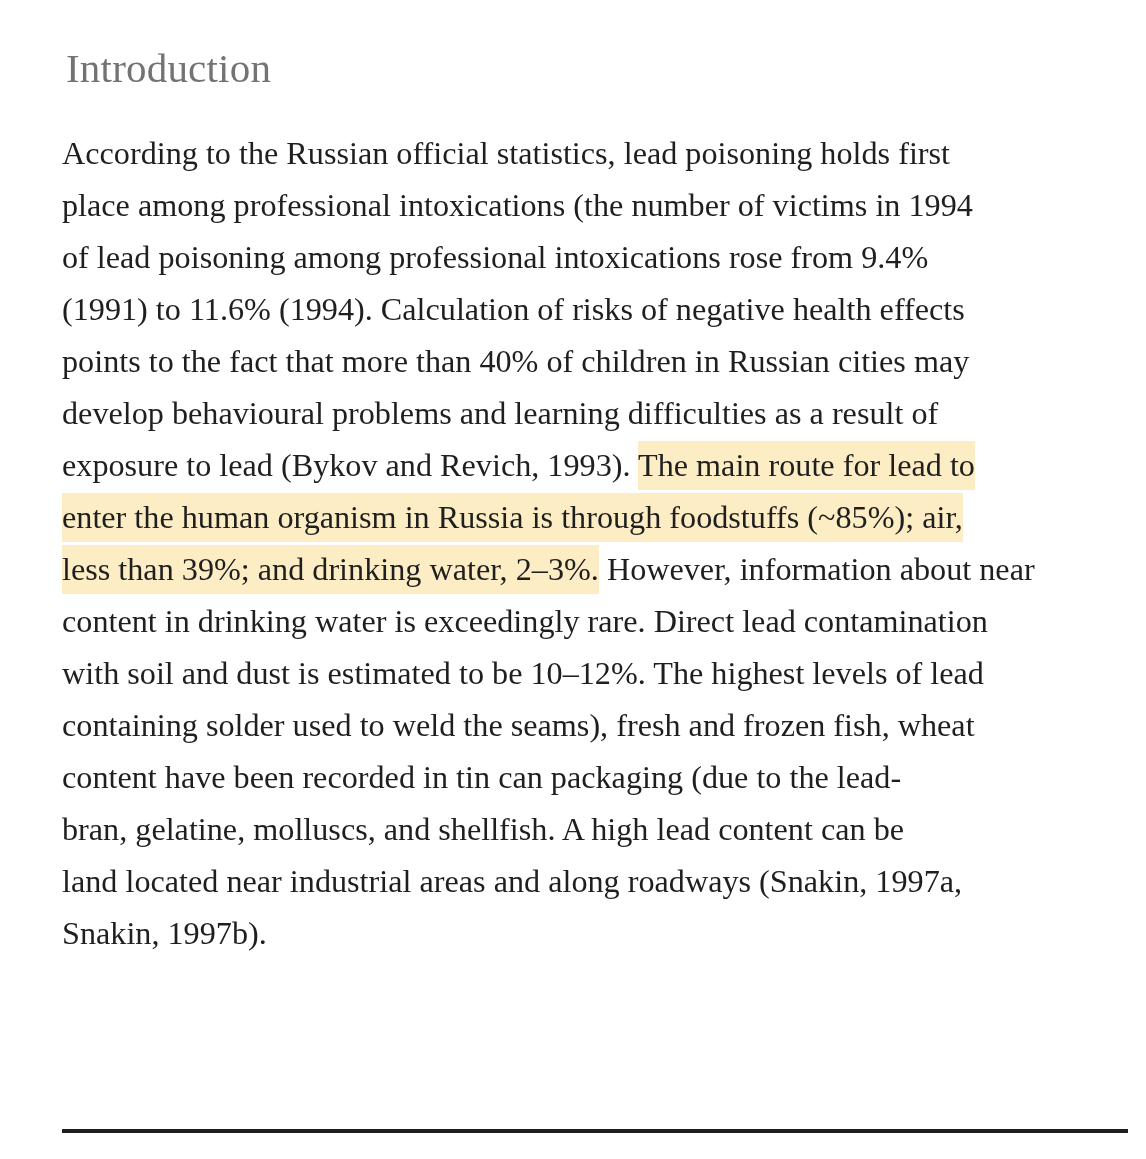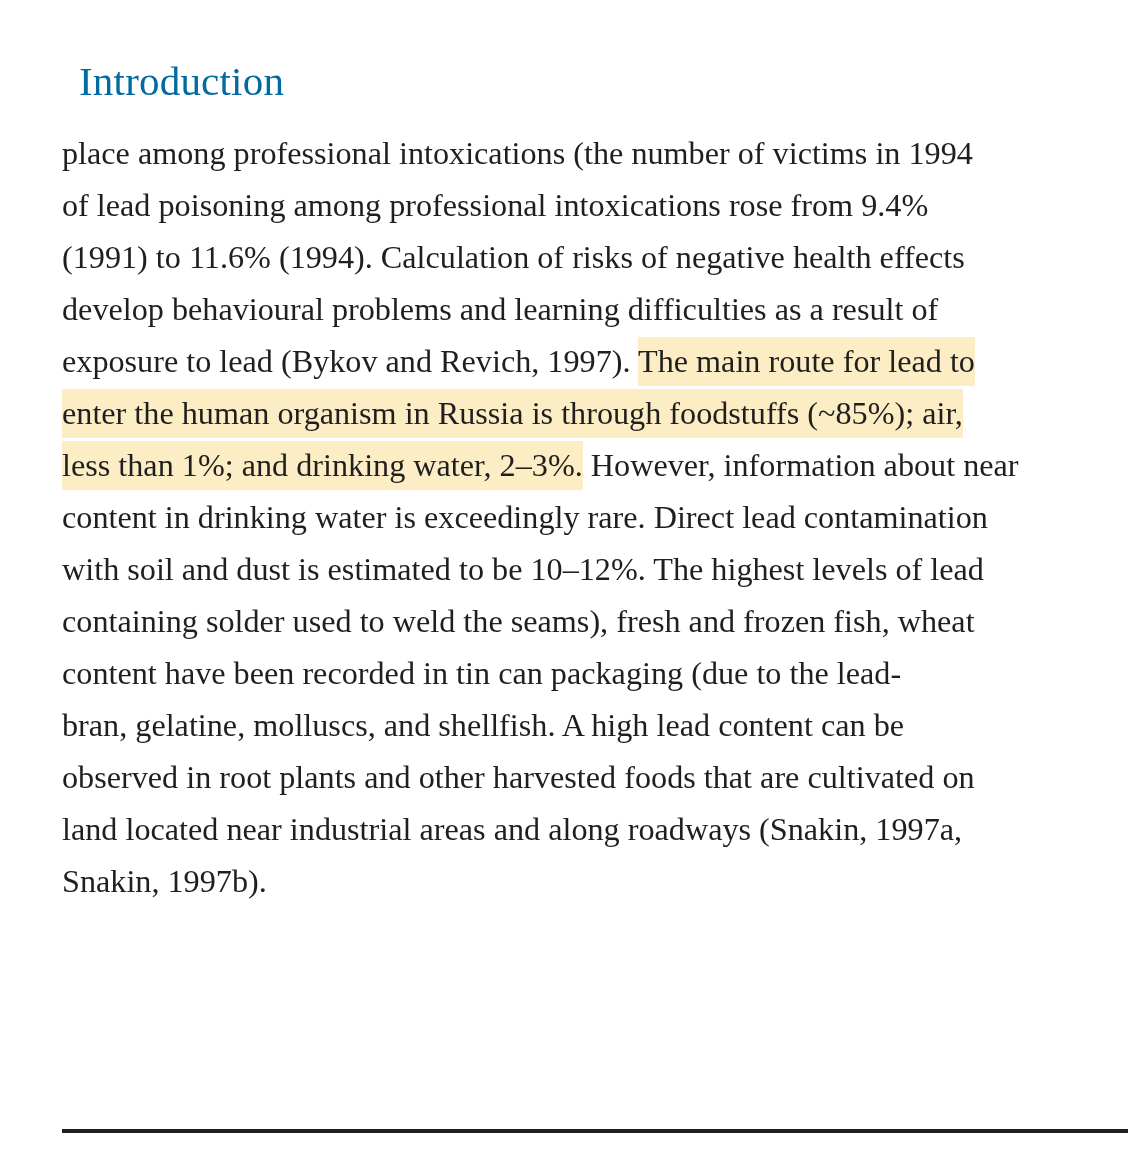--- a/index.html
+++ b/index.html
@@ -15,29 +15,29 @@
       color: #1f1f1f;
       font-family: "DejaVu Serif", "Liberation Serif", serif;
     }
     .article {
       position: absolute;
       left: 62px;
       top: 0;
       width: 1070px;
     }
     .section-title {
-      margin: 17px;
+      margin: 4px;
       position: absolute;
       top: 38px;
       left: 0;
       font-family: "Liberation Serif", "DejaVu Serif", serif;
       font-weight: normal;
       font-size: 41px;
       line-height: 52px;
-      color: #0369a1;
+      color: #737373;
       letter-spacing: 0.2px;
     }
     .paragraph {
       position: absolute;
       top: 127px;
       left: 0;
       width: 1070px;
       margin: 0;
       font-family: "Liberation Serif", "DejaVu Serif", serif;
       font-size: 32.2px;
@@ -63,31 +63,32 @@
       background: #1f1f1f;
     }
   </style>
 </head>
 <body>
 
 <div class="article">
   <h2 class="section-title">Introduction</h2>
 
   <p class="paragraph">
+    <span class="line"><span>According to the Russian official statistics, lead poisoning holds first</span></span>
     <span class="line"><span>place among professional intoxications (the number of victims in 1994</span></span>
     <span class="line"><span>of lead poisoning among professional intoxications rose from 9.4%</span></span>
     <span class="line"><span>(1991) to 11.6% (1994). Calculation of risks of negative health effects</span></span>
+    <span class="line"><span>points to the fact that more than 40% of children in Russian cities may</span></span>
     <span class="line"><span>develop behavioural problems and learning difficulties as a result of</span></span>
-    <span class="line"><span>exposure to lead (Bykov and Revich, 1997). </span><span class="hl">The main route for lead to</span></span>
+    <span class="line"><span>exposure to lead (Bykov and Revich, 1993). </span><span class="hl">The main route for lead to</span></span>
     <span class="line"><span class="hl">enter the human organism in Russia is through foodstuffs (~85%); air,</span></span>
-    <span class="line"><span class="hl">less than 1%; and drinking water, 2–3%.</span><span> However, information about near</span></span>
+    <span class="line"><span class="hl">less than 39%; and drinking water, 2–3%.</span><span> However, information about near</span></span>
     <span class="line"><span>content in drinking water is exceedingly rare. Direct lead contamination</span></span>
     <span class="line"><span>with soil and dust is estimated to be 10–12%. The highest levels of lead</span></span>
     <span class="line"><span>containing solder used to weld the seams), fresh and frozen fish, wheat</span></span>
     <span class="line"><span>content have been recorded in tin can packaging (due to the lead-</span></span>
     <span class="line"><span>bran, gelatine, molluscs, and shellfish. A high lead content can be</span></span>
-    <span class="line"><span>observed in root plants and other harvested foods that are cultivated on</span></span>
     <span class="line"><span>land located near industrial areas and along roadways (Snakin, 1997a,</span></span>
     <span class="line"><span>Snakin, 1997b).</span></span>
   </p>
 </div>
 
 <div class="rule"></div>
 
 </body></html>

